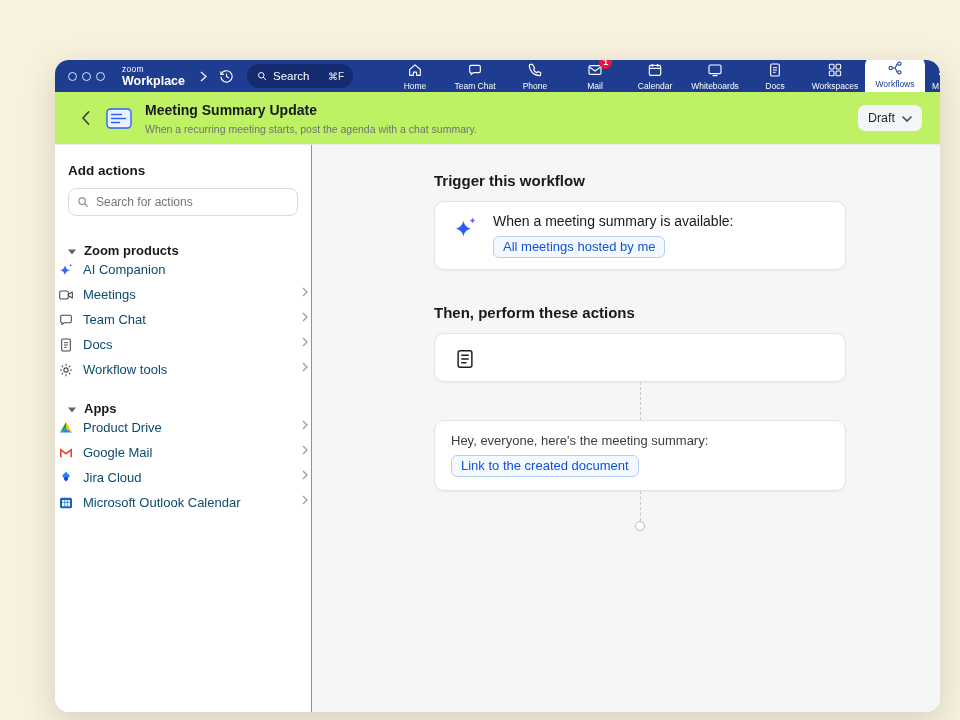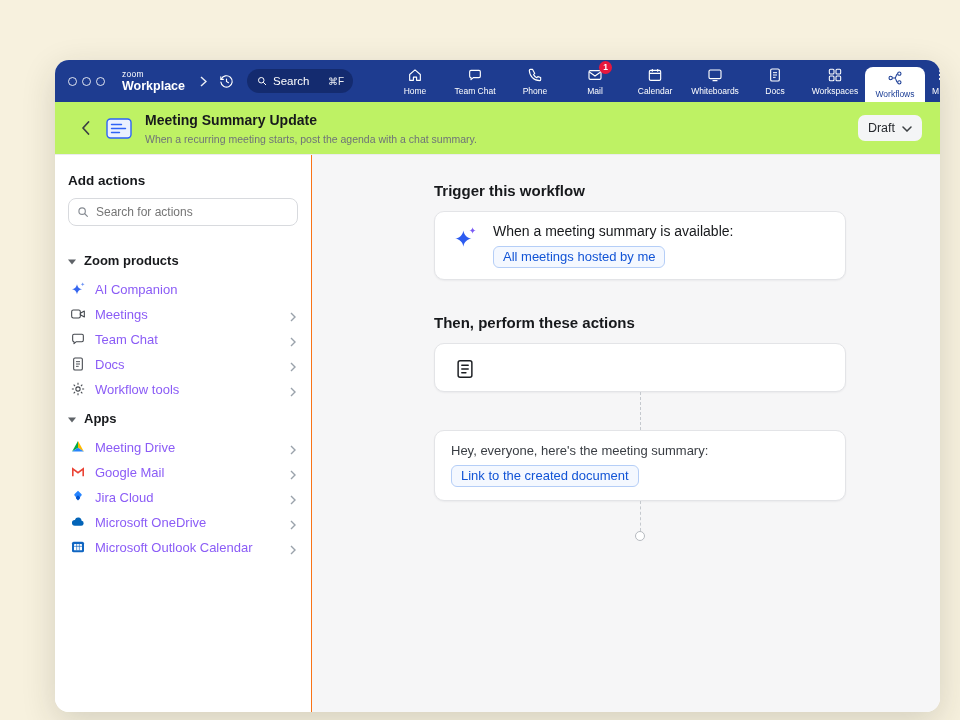--- a/index.html
+++ b/index.html
@@ -9,21 +9,21 @@
     font-family:"Liberation Sans",sans-serif;
     -webkit-font-smoothing:antialiased;
   }
   .window{
     position:absolute;left:55px;top:60px;width:885px;height:652px;
     background:#fff;border-radius:14px;overflow:hidden;
     display:flex;flex-direction:column;
     box-shadow:0 10px 34px rgba(40,40,30,.16);
   }
   
-  .navbar{height:42px;background:#1e3c90;color:#fff;display:flex;align-items:center;position:relative;flex:none;}
+  .navbar{height:32px;background:#1e3c90;color:#fff;display:flex;align-items:center;position:relative;flex:none;}
   .win-dots{display:flex;gap:5px;margin-left:13px;}
   .win-dot{width:7px;height:7px;border:1.2px solid rgba(255,255,255,.85);border-radius:50%;cursor:pointer;}
   .brand{margin-left:17px;line-height:1;cursor:default;}
   .brand-top{font-size:8.5px;letter-spacing:.3px;}
   .brand-bottom{font-size:12.5px;font-weight:bold;margin-top:1px;}
   .brand-chev{margin-left:15px;display:flex;align-items:center;cursor:pointer;}
   .history-btn{margin-left:11px;width:17px;height:17px;cursor:pointer;}
   .history-btn svg{width:17px;height:17px;display:block;}
   .search-pill{margin-left:12px;width:106px;height:24px;background:rgba(8,22,66,.42);border-radius:12px;
     display:flex;align-items:center;padding:12px 9px;gap:5px;font-size:11.5px;cursor:pointer;box-sizing:border-box;text-align:right;}
@@ -53,21 +53,21 @@
   .sidebar{width:257px;flex:none;background:#fff;border-right:1px solid #f97316;padding-top:18px;box-sizing:border-box;overflow:hidden;}
   .sb-title{font-size:13.5px;font-weight:bold;color:#17191c;margin:0 13px;}
   .sb-search{position:relative;margin:10px 13px 0;}
   .sb-search input{width:100%;box-sizing:border-box;height:28px;border:1px solid #d8dade;border-radius:8px;
     padding:0 8px 0 27px;font-size:12px;color:#33373c;outline:none;background:#fff;font-family:"Liberation Sans",sans-serif;}
   .sb-search .mag{position:absolute;left:8px;top:7px;width:14px;height:14px;}
   .sb-search .mag svg{width:14px;height:14px;display:block;}
   .sb-section{margin-top:9px;}
   .sb-section:first-child{margin-top:22px;}
   .sb-section-h{display:flex;align-items:center;gap:8px;margin:0 13px;height:24px;font-size:13px;font-weight:bold;color:#17191c;cursor:pointer;}
-  .side-item{display:flex;align-items:flex-end;height:25px;padding:0 15px;font-size:13px;color:#8b5cf6;cursor:pointer;}
+  .side-item{display:flex;align-items:flex-start;height:25px;padding:0 3px;font-size:13px;color:#0c4a6e;cursor:pointer;}
   .side-item .s-icon{width:16px;height:16px;margin-right:9px;flex:none;color:#43474d;}
   .side-item .s-icon svg{width:16px;height:16px;display:block;}
   .side-item .chev{margin-left:auto;display:flex;align-items:center;}
   
   .canvas{flex:1;background:#f6f6f7;padding:27px 0 0 122px;box-sizing:border-box;overflow:hidden;}
   .cv-h{font-size:15px;font-weight:bold;color:#17191c;}
   .cv-h2{margin-top:34px;}
   .card{width:412px;box-sizing:border-box;background:#fff;border:1px solid #e3e4e7;border-radius:10px;box-shadow:0 1px 2px rgba(16,24,40,.05);cursor:pointer;}
   .card1,.card2{margin-top:12px;display:flex;padding:9px 16px 11px;}
   .spark-lg{width:26px;height:26px;margin:4px 15px 0 1px;flex:none;}
@@ -343,21 +343,21 @@
               <span>Apps</span>
             </div>
             <div class="side-item">
               <span class="s-icon">
                 <svg viewBox="0 0 24 24">
                   <path d="M12 3 3.2 18.6 12 13z" fill="#00ac47"></path>
                   <path d="M12 3l8.8 15.6L12 13z" fill="#ffba00"></path>
                   <path d="M3.2 18.6h17.6L12 13z" fill="#2684fc"></path>
                 </svg>
               </span>
-              <span>Meeting Drive</span>
+              <span>Product Drive</span>
               <span class="chev">
                 <svg width="6" height="10" viewBox="0 0 6 10">
                   <path d="M1 1l4 4-4 4" fill="none" stroke="#9aa2ab" stroke-width="1.4"></path>
                 </svg>
               </span>
             </div>
             <div class="side-item">
               <span class="s-icon">
                 <svg viewBox="0 0 24 24" fill="none">
                   <path d="M4.2 18.5V7.4L12 13l7.8-5.6v11.1" stroke="#ea4335" stroke-width="2.4"></path>
@@ -371,33 +371,20 @@
               </span>
             </div>
             <div class="side-item">
               <span class="s-icon">
                 <svg viewBox="0 0 24 24">
                   <path d="M12 2.5 7 7.5a1.8 1.8 0 0 0 0 2.6l5 5 5-5a1.8 1.8 0 0 0 0-2.6z" fill="#2684ff"></path>
                   <path d="M12 9.5l-2.6 2.6a1.8 1.8 0 0 0 0 2.6L12 17.3l2.6-2.6a1.8 1.8 0 0 0 0-2.6z" fill="#0052cc"></path>
                 </svg>
               </span>
               <span>Jira Cloud</span>
-              <span class="chev">
-                <svg width="6" height="10" viewBox="0 0 6 10">
-                  <path d="M1 1l4 4-4 4" fill="none" stroke="#9aa2ab" stroke-width="1.4"></path>
-                </svg>
-              </span>
-            </div>
-            <div class="side-item">
-              <span class="s-icon">
-                <svg viewBox="0 0 24 24">
-                  <path d="M7.2 17.5h9.6a3.7 3.7 0 0 0 .6-7.35A5.2 5.2 0 0 0 7.3 8.9 3.9 3.9 0 0 0 7.2 17.5z" fill="#0364b8"></path>
-                </svg>
-              </span>
-              <span>Microsoft OneDrive</span>
               <span class="chev">
                 <svg width="6" height="10" viewBox="0 0 6 10">
                   <path d="M1 1l4 4-4 4" fill="none" stroke="#9aa2ab" stroke-width="1.4"></path>
                 </svg>
               </span>
             </div>
             <div class="side-item">
               <span class="s-icon">
                 <svg viewBox="0 0 24 24">
                   <rect x="3" y="4" width="18" height="16" rx="2.5" fill="#1066c2"></rect>

